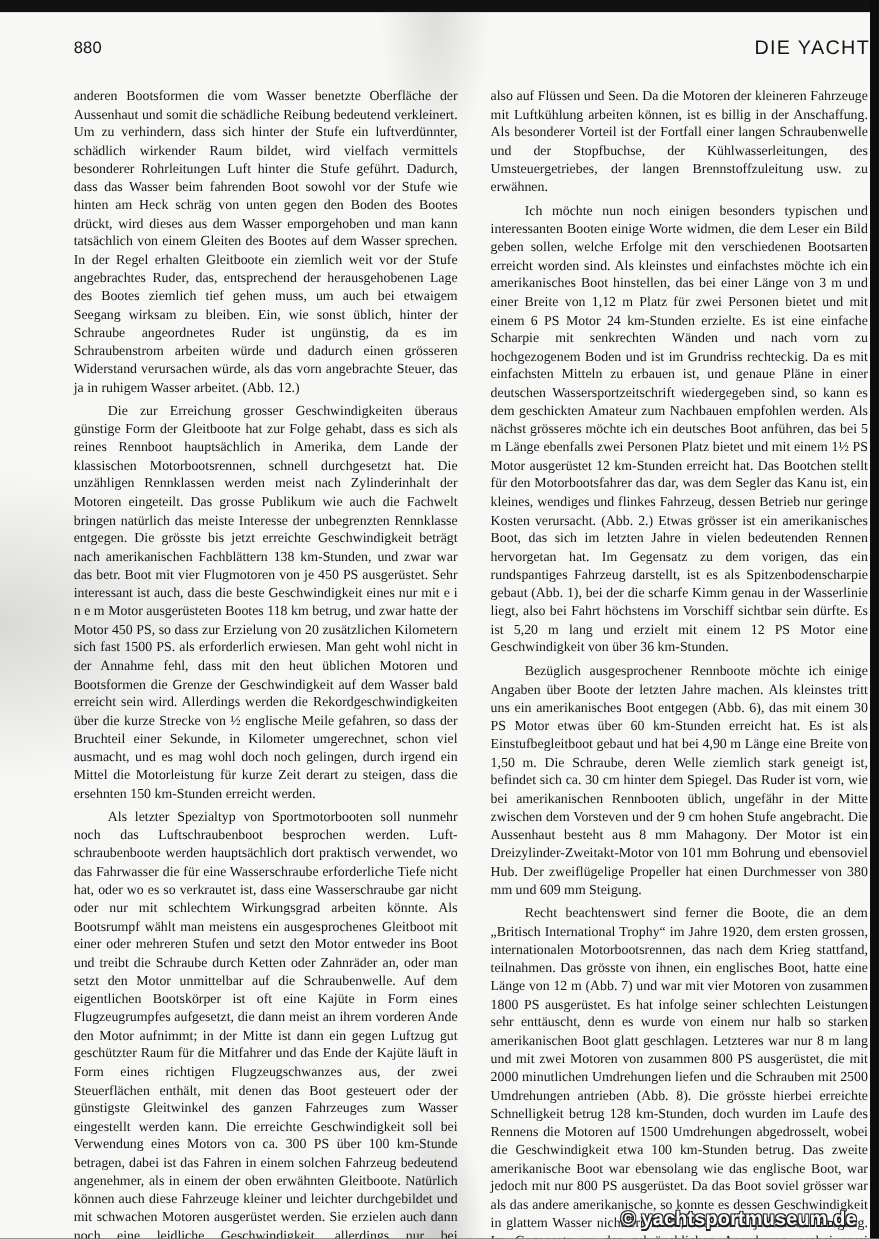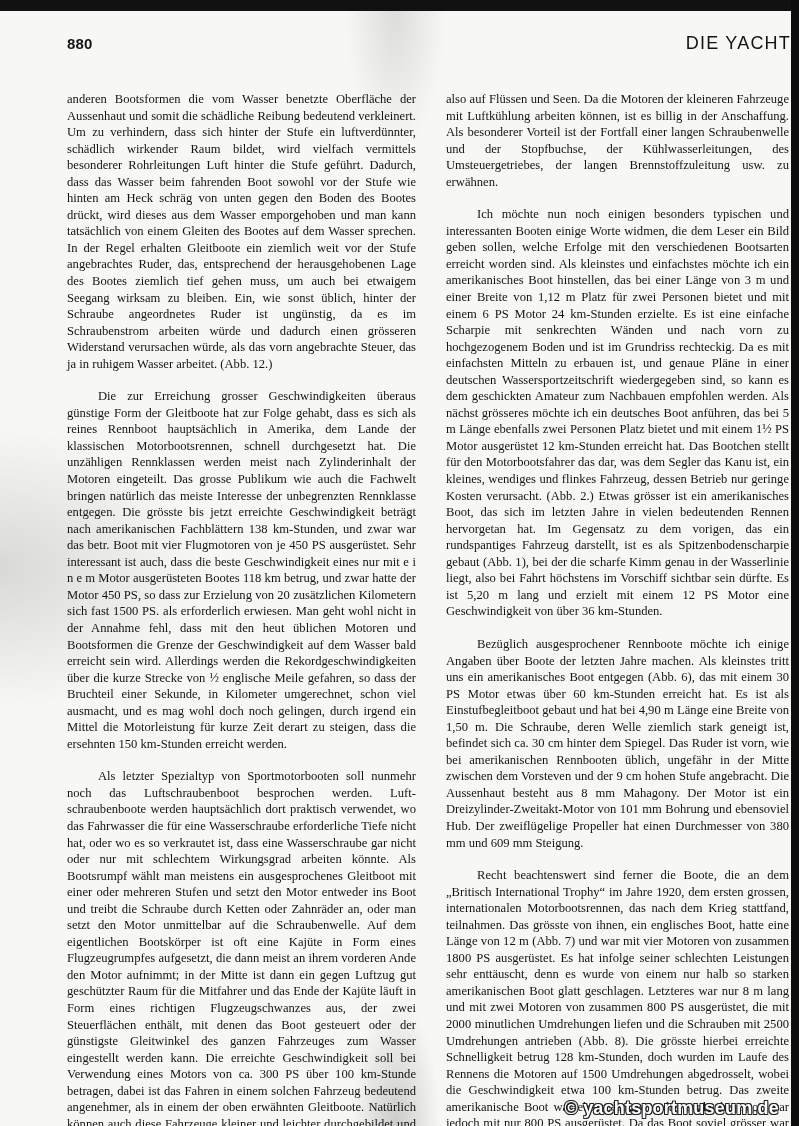--- a/index.html
+++ b/index.html
@@ -13,30 +13,30 @@
   .page {
     position: absolute; left: 0; top: 11px; width: 791px; height: 1115px;
     background:
       radial-gradient(ellipse at 0% 50%, rgba(160,160,160,0.35) 0%, rgba(255,255,255,0) 18%),
       radial-gradient(ellipse at 50% 0%, rgba(170,170,170,0.35) 0%, rgba(255,255,255,0) 9%),
       radial-gradient(ellipse at 50% 100%, rgba(150,150,150,0.45) 0%, rgba(255,255,255,0) 8%),
       #f7f7f5;
   }
   .right-edge { position: absolute; right: 0; top: 0; width: 8px; height: 1126px; background: #0c0c0c; }
   .header { position: absolute; top: 22px; left: 0; width: 791px; height: 22px; }
-  .page-number { position: absolute; left: 67px; top: 2px; font-family: "Liberation Sans", sans-serif; font-weight: bold; font-size: 15px; letter-spacing: 0.2px; }
+  .page-number { position: absolute; left: 67px; top: 2px; font-family: "Liberation Sans", sans-serif; font-weight: normal; font-size: 15px; letter-spacing: 0.2px; }
   .journal-title { position: absolute; left: 0; width: 791px; text-align: right; top: 0; font-family: "Liberation Sans", sans-serif; font-size: 18px; letter-spacing: 1.2px; }
   .column {
     position: absolute; top: 64px;
     font-size: 12.6px; line-height: 16.55px;
     text-align: justify; hyphens: manual;
   }
   .col-left { left: 67px; width: 349px; }
   .col-right { left: 446px; width: 343px; }
-  .para { margin: 16px 0 5px 0; text-indent: 0; }
+  .para { margin: 4px 0 5px 0; text-indent: 0; }
   .para.indent { text-indent: 31px; font-family: Liberation Serif, serif; }
   .para.first { text-indent: 0; }
   .watermark {
     position: absolute; right: 12px; bottom: 7px;
     font-family: "Liberation Sans", sans-serif; font-weight: bold; font-size: 18px;
     color: #fff; letter-spacing: 0.2px;
     text-shadow: -1px -1px 0 #222, 1px -1px 0 #222, -1px 1px 0 #222, 1px 1px 0 #222;
   }
 </style>
 </head>

